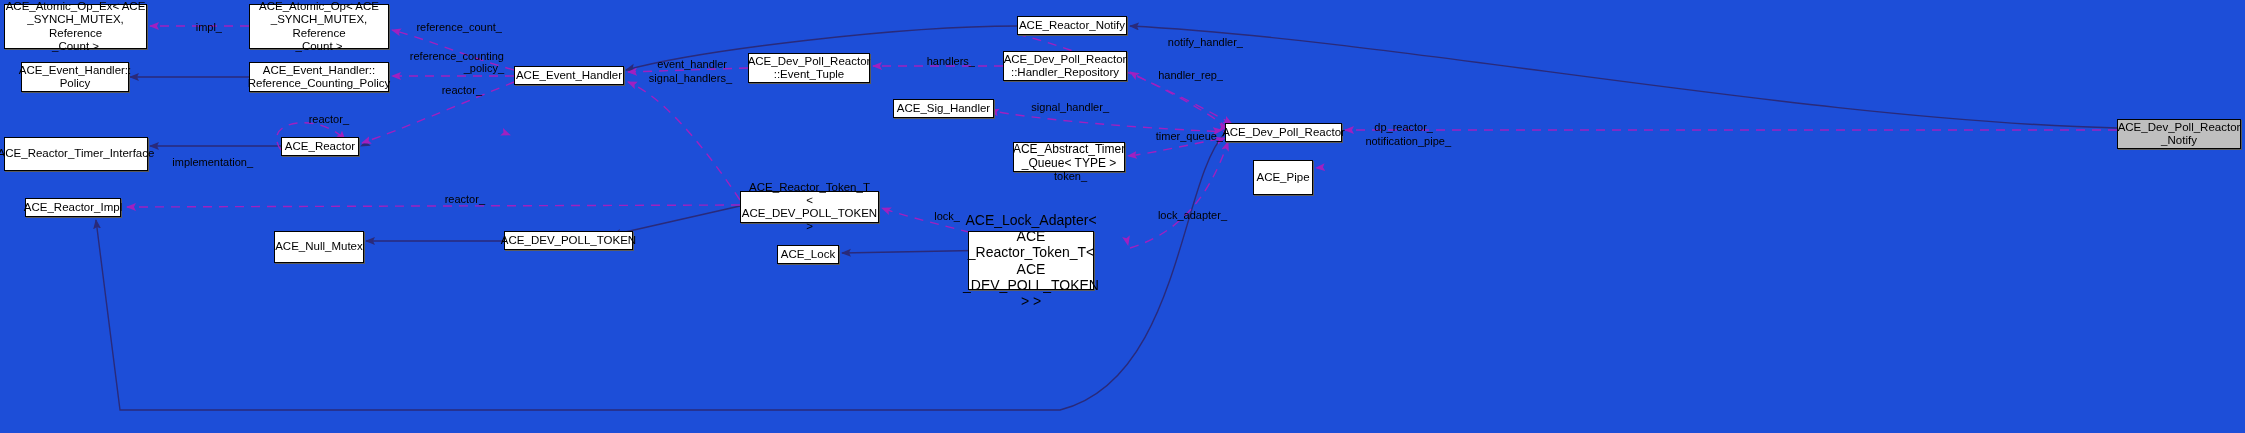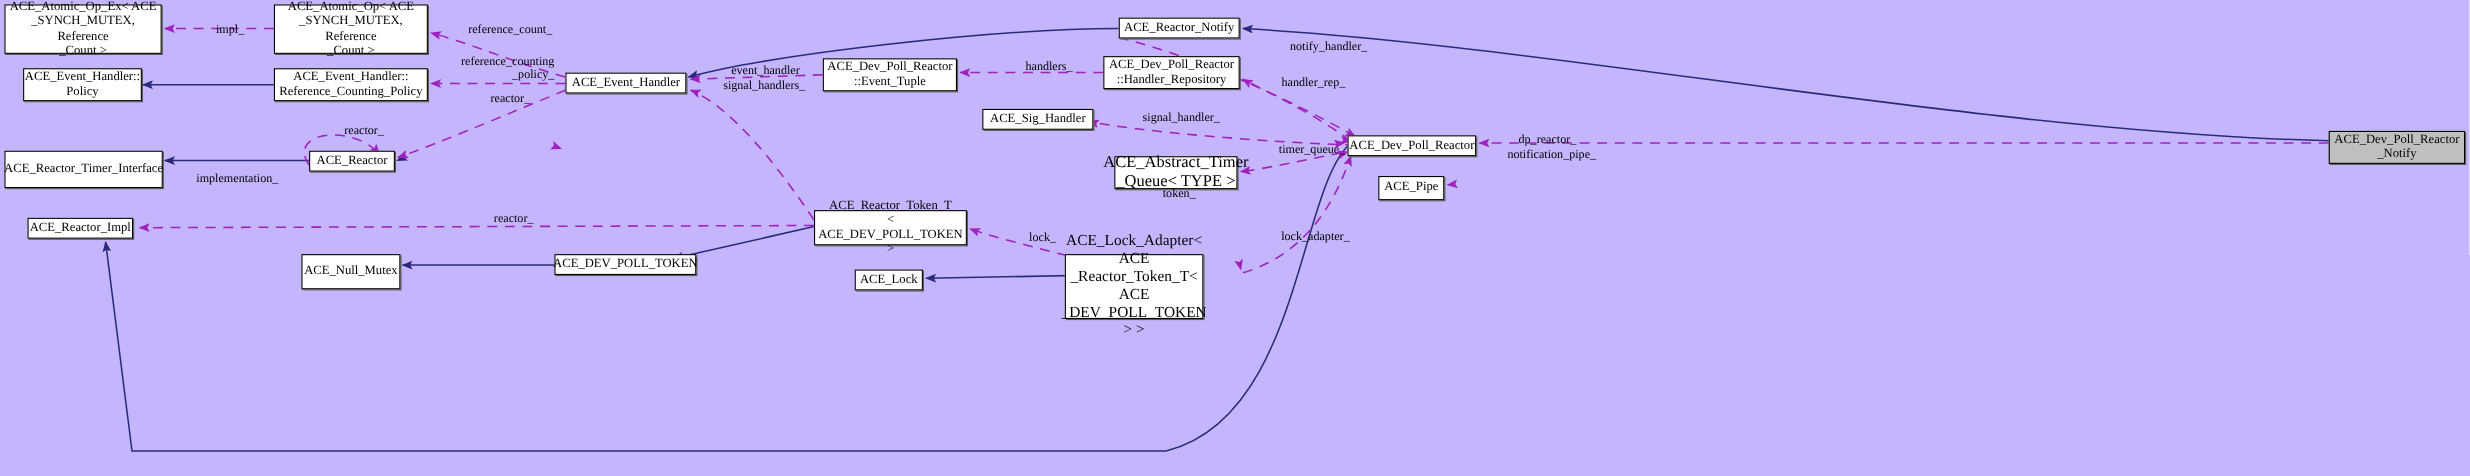--- a/index.html
+++ b/index.html
@@ -1,21 +1,21 @@
 <!DOCTYPE html>
 <html><head>
 <meta charset="utf-8">
 <style>
   html,body{margin:0;padding:0;background:#ffffff;}
   #diagram{
     position:relative;
     width:2245px;
     height:433px;
-    background:#c4b5fd;
-    font-family:Liberation Serif, serif;
+    background:#1d4ed8;
+    font-family:Liberation Sans, sans-serif;
     overflow:hidden;
   }
   svg.edges{
     position:absolute;
     left:0;top:0;
     width:2245px;
     height:433px;
     pointer-events:none;
   }
   .node{
@@ -115,24 +115,24 @@
       <div class="node" style="left: 514px; top: 66px; width: 110px; height: 19px; font-size: 11.5px;">ACE_Event_Handler</div>
       <div class="node" style="left: 748px; top: 53px; width: 122px; height: 30px; font-size: 11.5px;">ACE_Dev_Poll_Reactor
 ::Event_Tuple</div>
       <div class="node" style="left: 1003px; top: 51px; width: 124px; height: 30px; font-size: 11.5px;">ACE_Dev_Poll_Reactor
 ::Handler_Repository</div>
       <div class="node" style="left: 893px; top: 99px; width: 101px; height: 19px; font-size: 11.5px;">ACE_Sig_Handler</div>
       <div class="node" style="left: 1017px; top: 16px; width: 110px; height: 19px; font-size: 11.5px; text-align: right;">ACE_Reactor_Notify</div>
       <div class="node" style="left: 4px; top: 137px; width: 144px; height: 34px; font-size: 11.5px;">ACE_Reactor_Timer_Interface</div>
       <div class="node" style="left: 281px; top: 137px; width: 78px; height: 19px; font-size: 11.5px;">ACE_Reactor</div>
       <div class="node" style="left: 25px; top: 198px; width: 96px; height: 19px; font-size: 11.5px;">ACE_Reactor_Impl</div>
-      <div class="node" style="left: 1013px; top: 142px; width: 112px; height: 30px; font-size: 15px;">ACE_Abstract_Timer
+      <div class="node" style="left: 1013px; top: 142px; width: 112px; height: 30px; font-size: 12px;">ACE_Abstract_Timer
 _Queue&lt; TYPE &gt;</div>
       <div class="node" style="left: 1225px; top: 123px; width: 117px; height: 19px; font-size: 11.5px;">ACE_Dev_Poll_Reactor</div>
-      <div class="node" style="left: 1253px; top: 160px; width: 60px; height: 22px; font-size: 11.5px;">ACE_Pipe</div>
+      <div class="node" style="left: 1253px; top: 160px; width: 60px; height: 35px; font-size: 11.5px;">ACE_Pipe</div>
       <div class="node" style="left: 740px; top: 191px; width: 139px; height: 32px; font-size: 11.5px;">ACE_Reactor_Token_T
 &lt; ACE_DEV_POLL_TOKEN &gt;</div>
       <div class="node" style="left: 274px; top: 231px; width: 90px; height: 32px; font-size: 11.5px;">ACE_Null_Mutex</div>
       <div class="node" style="left: 504px; top: 231px; width: 129px; height: 19px; font-size: 11.5px;">ACE_DEV_POLL_TOKEN</div>
       <div class="node" style="left: 777px; top: 245px; width: 62px; height: 19px; font-size: 11.5px;">ACE_Lock</div>
       <div class="node" style="left: 968px; top: 231px; width: 126px; height: 59px; font-size: 14px;">ACE_Lock_Adapter&lt; ACE
 _Reactor_Token_T&lt; ACE
 _DEV_POLL_TOKEN &gt; &gt;</div>
       <div class="node highlight" style="left: 2117px; top: 119px; width: 124px; height: 30px; font-size: 11.5px;">ACE_Dev_Poll_Reactor
 _Notify</div>

